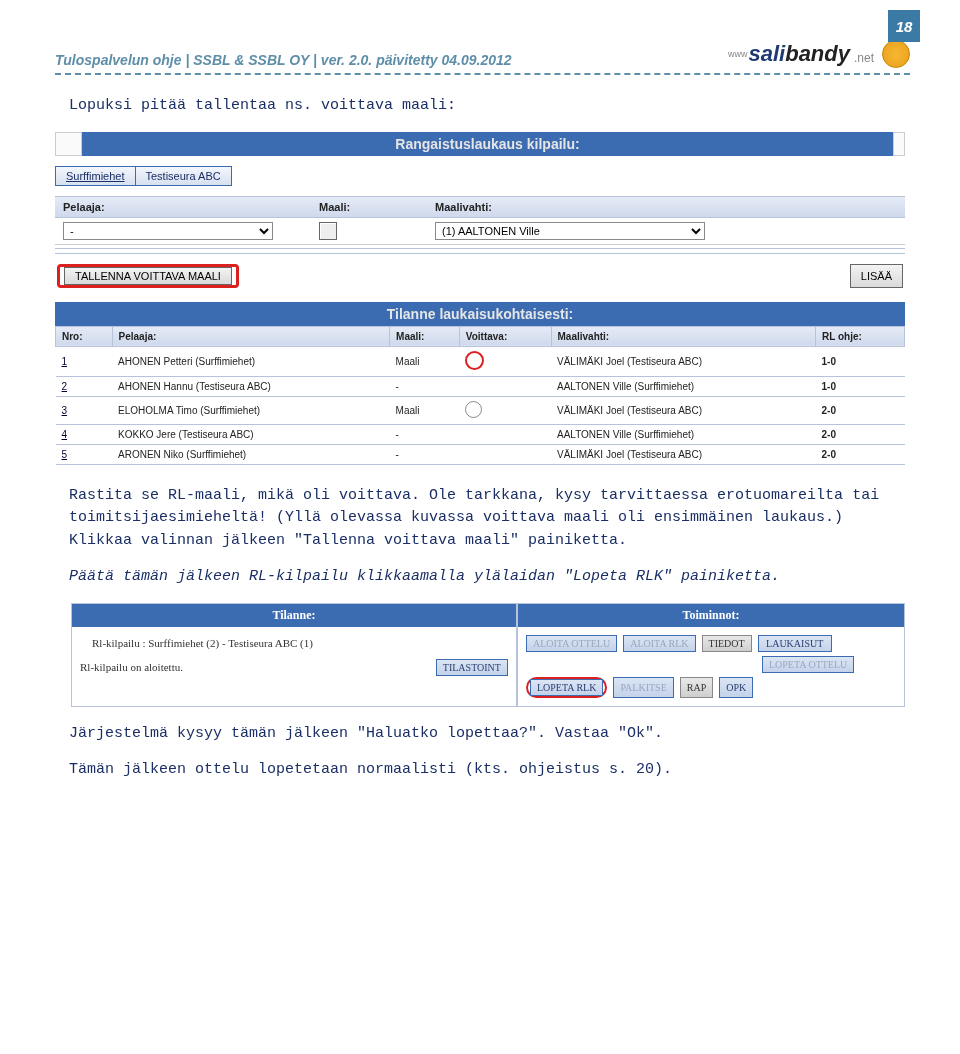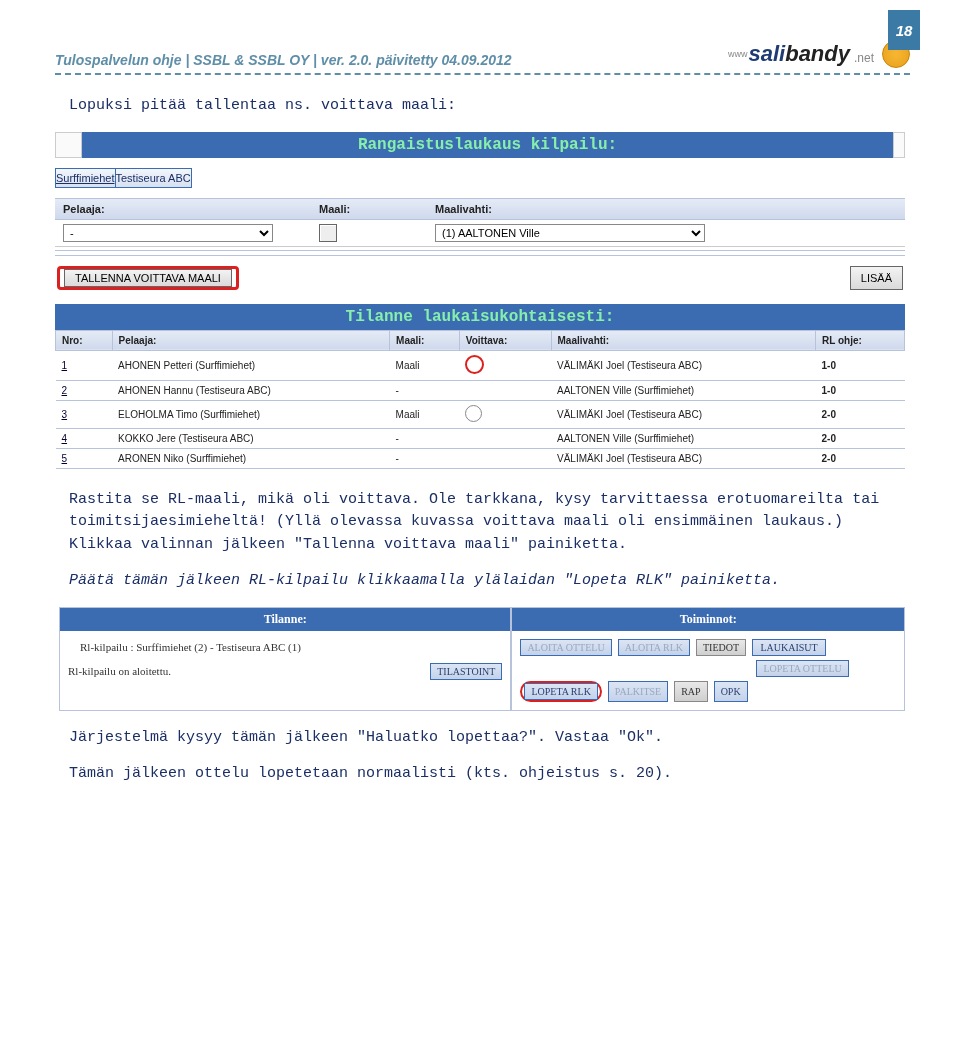--- a/index.html
+++ b/index.html
@@ -9,21 +9,21 @@
     width: 960px;
     color: #333;
   }
   .page-num {
     position: absolute;
     right: 40px;
     top: 10px;
     background: #3b7aa5;
     color: #fff;
     width: 32px;
-    height: 40px;
+    height: 32px;
     display: flex;
     align-items: center;
     justify-content: center;
     font-family: "Trebuchet MS", Verdana, sans-serif;
     font-style: italic;
     font-weight: bold;
     font-size: 15px;
   }
   .header {
     display: flex;
@@ -95,36 +95,35 @@
   
   .panel {
     font-family: Verdana, sans-serif;
     font-size: 11px;
     color: #222;
     margin: 8px 0 20px 0;
     background: #fff;
   }
   .titlebar {
     background: #3b6bb0;
-    color: #86efac;
+    color: #e5e5e5;
     font-weight: bold;
     text-align: center;
     padding: 4px 0;
-    font-size: 16px;
-    font-family: Liberation Mono, monospace;
+    font-size: 14px;
   }
   .tabrow {
     display: flex;
     margin-top: 10px;
   }
   .tab {
     border: 1px solid #3b6bb0;
     background: linear-gradient(#f3f6fc 0%, #d7e0f0 100%);
     color: #1b2f66;
-    padding: 3px 0;
+    padding: 3px 10px;
     font-size: 11px;
     margin-right: 0;
   }
   .tab.active {
     text-decoration: underline;
     border-right: none;
   }
   .tab + .tab { border-left: 1px solid #3b6bb0; }
   .formbar {
     display: flex;
@@ -182,21 +181,21 @@
   }
   .noncirc {
     width: 15px; height: 15px; border: 1px solid #888; border-radius: 50%; display:inline-block;
   }
 
   
   .panel2 {
     display: flex;
     font-family: Verdana;
     font-size: 11px;
-    margin: 10px 0 16px 4px;
+    margin: 10px 0 16px 16px;
   }
   .panel2 .col { border: 1px solid #b7c3da; }
   .panel2 .hdr {
     background: #3b6bb0; color:#fff; font-weight:bold; text-align:center;
     padding:4px 0; font-size:12px;
   }
   .panel2 .inner { padding: 8px; }
   .statline { padding: 2px 0 10px 12px; }
   .btngrid { display:flex; flex-wrap:wrap; gap:4px 6px; width: 330px; }
   .btn2 {

